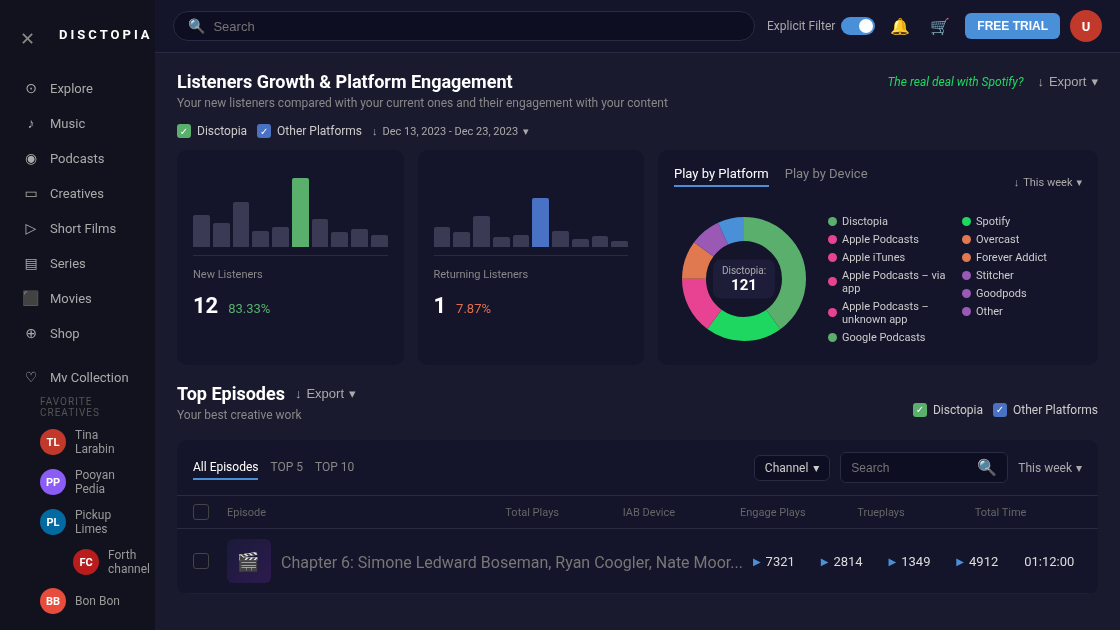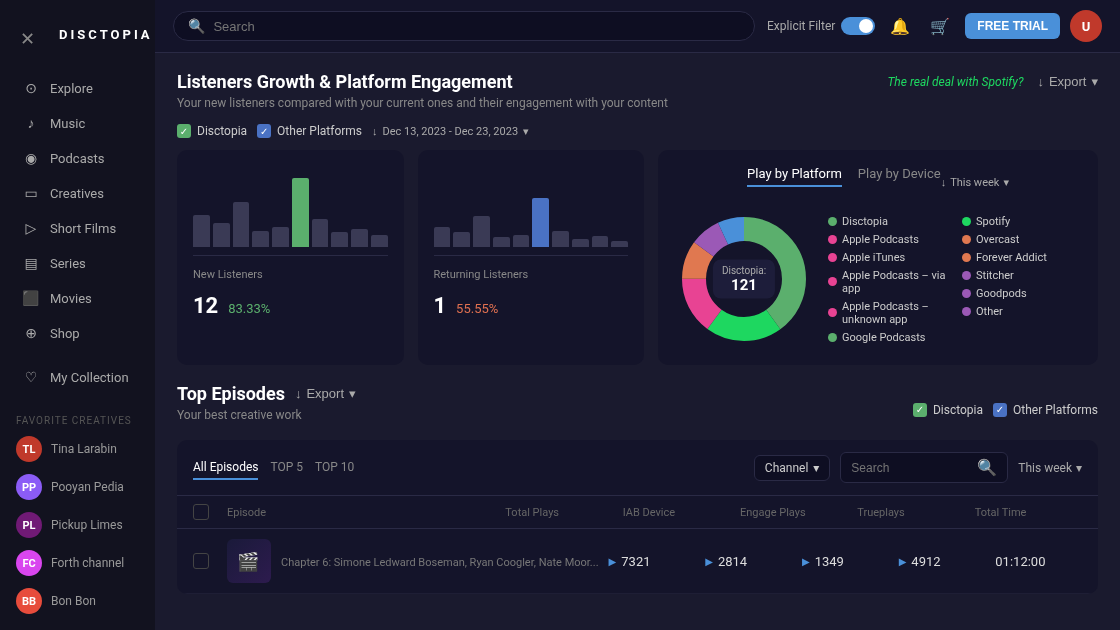--- a/index.html
+++ b/index.html
@@ -264,21 +264,20 @@
     .charts-row {
       display: flex;
       gap: 14px;
       margin-top: 12px;
     }
     .card {
       background: #14142a;
       border-radius: 10px;
       padding: 16px;
       flex: 1;
-      align-items: center;
     }
     .date-range {
       display: flex;
       align-items: center;
       gap: 5px;
       font-size: 11px;
       color: #aaa;
       cursor: pointer;
     }
 
@@ -509,21 +508,21 @@
       width: 44px;
       height: 44px;
       background: linear-gradient(135deg, #1a1a3a, #2d1b4e);
       display: flex;
       align-items: center;
       justify-content: center;
       font-size: 18px;
     }
     .ep-info { flex: 2.5; overflow: hidden; }
     .ep-name { font-size: 12px; color: #fff; font-weight: 600; white-space: nowrap; overflow: hidden; text-overflow: ellipsis; }
-    .ep-desc { font-size: 11px; color: #777; white-space: nowrap; overflow: hidden; text-overflow: ellipsis; margin-top: 2px; }
+    .ep-desc { font-size: 16px; color: #777; white-space: nowrap; overflow: hidden; text-overflow: ellipsis; margin-top: 2px; }
 
     .val-cell { font-size: 13px; color: #ddd; display: flex; align-items: center; gap: 5px; }
     .play-icon { color: #4a90d9; font-size: 10px; }
 
     .checkbox-round {
       width: 16px;
       height: 16px;
       border: 1px solid #444;
       border-radius: 3px;
       display: flex;
@@ -581,36 +580,36 @@
       <span class="icon">♡</span>
       <span>My Collection</span>
     </div>
     <div class="sidebar-item">
       
       
     </div>
 
   </div>
 
-  <div style="padding-bottom:10px;">
+  <div style="padding-bottom:10px;padding-left:24px;">
     <div class="sidebar-section-label">Favorite Creatives</div>
     <div class="favorite-item">
       <div class="avatar-sm" style="background:#c0392b;">TL</div>
       <span>Tina Larabin</span>
     </div>
     <div class="favorite-item">
       <div class="avatar-sm" style="background:#8b5cf6;">PP</div>
       <span>Pooyan Pedia</span>
     </div>
     <div class="favorite-item">
-      <div class="avatar-sm" style="background:#701a75;">PL</div>
+      <div class="avatar-sm" style="background:#0369a1;">PL</div>
       <span>Pickup Limes</span>
     </div>
     <div class="favorite-item">
-      <div class="avatar-sm" style="background:#d946ef;">FC</div>
+      <div class="avatar-sm" style="background:#b91c1c;margin-left:33px;">FC</div>
       <span>Forth channel</span>
     </div>
     <div class="favorite-item">
       <div class="avatar-sm" style="background:#e74c3c;">BB</div>
       <span>Bon Bon</span>
     </div>
   </div>
 </aside>
 
 <div class="main">
@@ -703,21 +702,21 @@
             <div class="bar dim" style="height:20%;"></div>
             <div class="bar dim" style="height:10%;"></div>
             <div class="bar dim" style="height:14%;"></div>
             <div class="bar dim" style="height:8%;"></div>
           </div>
           <div class="listener-stats">
             <div class="stat-group">
               <div class="stat-label">Returning Listeners</div>
               <div>
                 <span class="stat-value">1</span>
-                <span class="stat-pct ret">55.55%</span>
+                <span class="stat-pct ret">7.87%</span>
               </div>
             </div>
           </div>
         </div>
 
         <div class="card donut-card">
           <div style="display:flex; justify-content:space-between; align-items:center; margin-bottom:10px;">
             <div class="donut-tabs">
               <div class="donut-tab active">Play by Platform</div>
               <div class="donut-tab">Play by Device</div>

